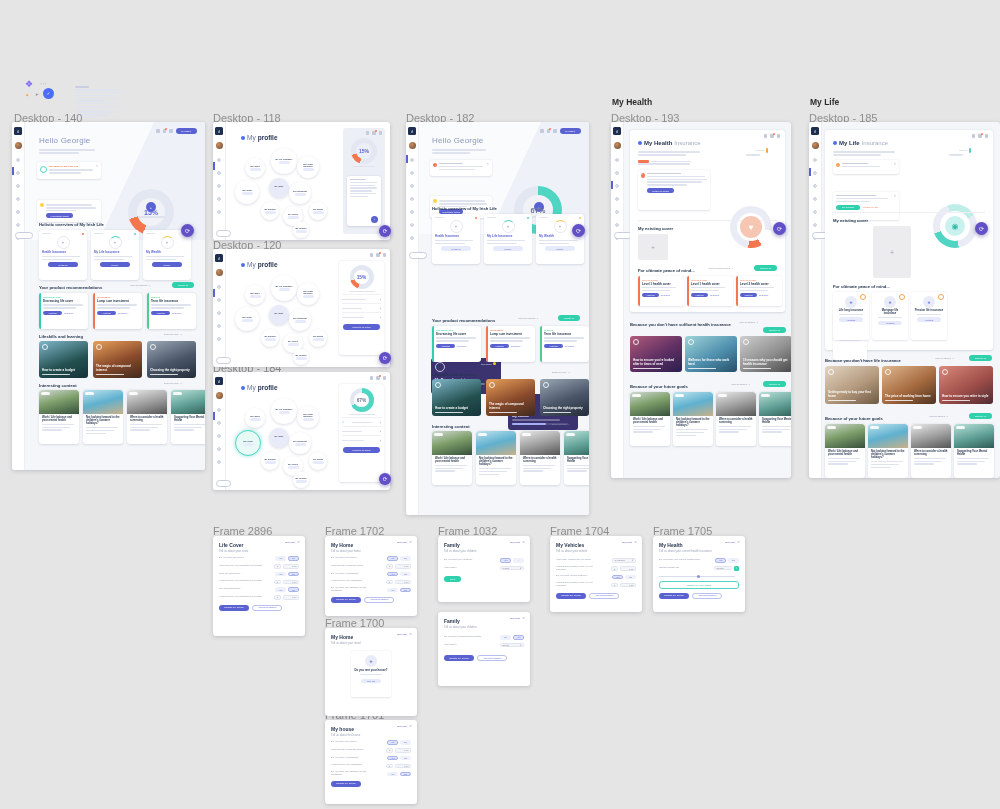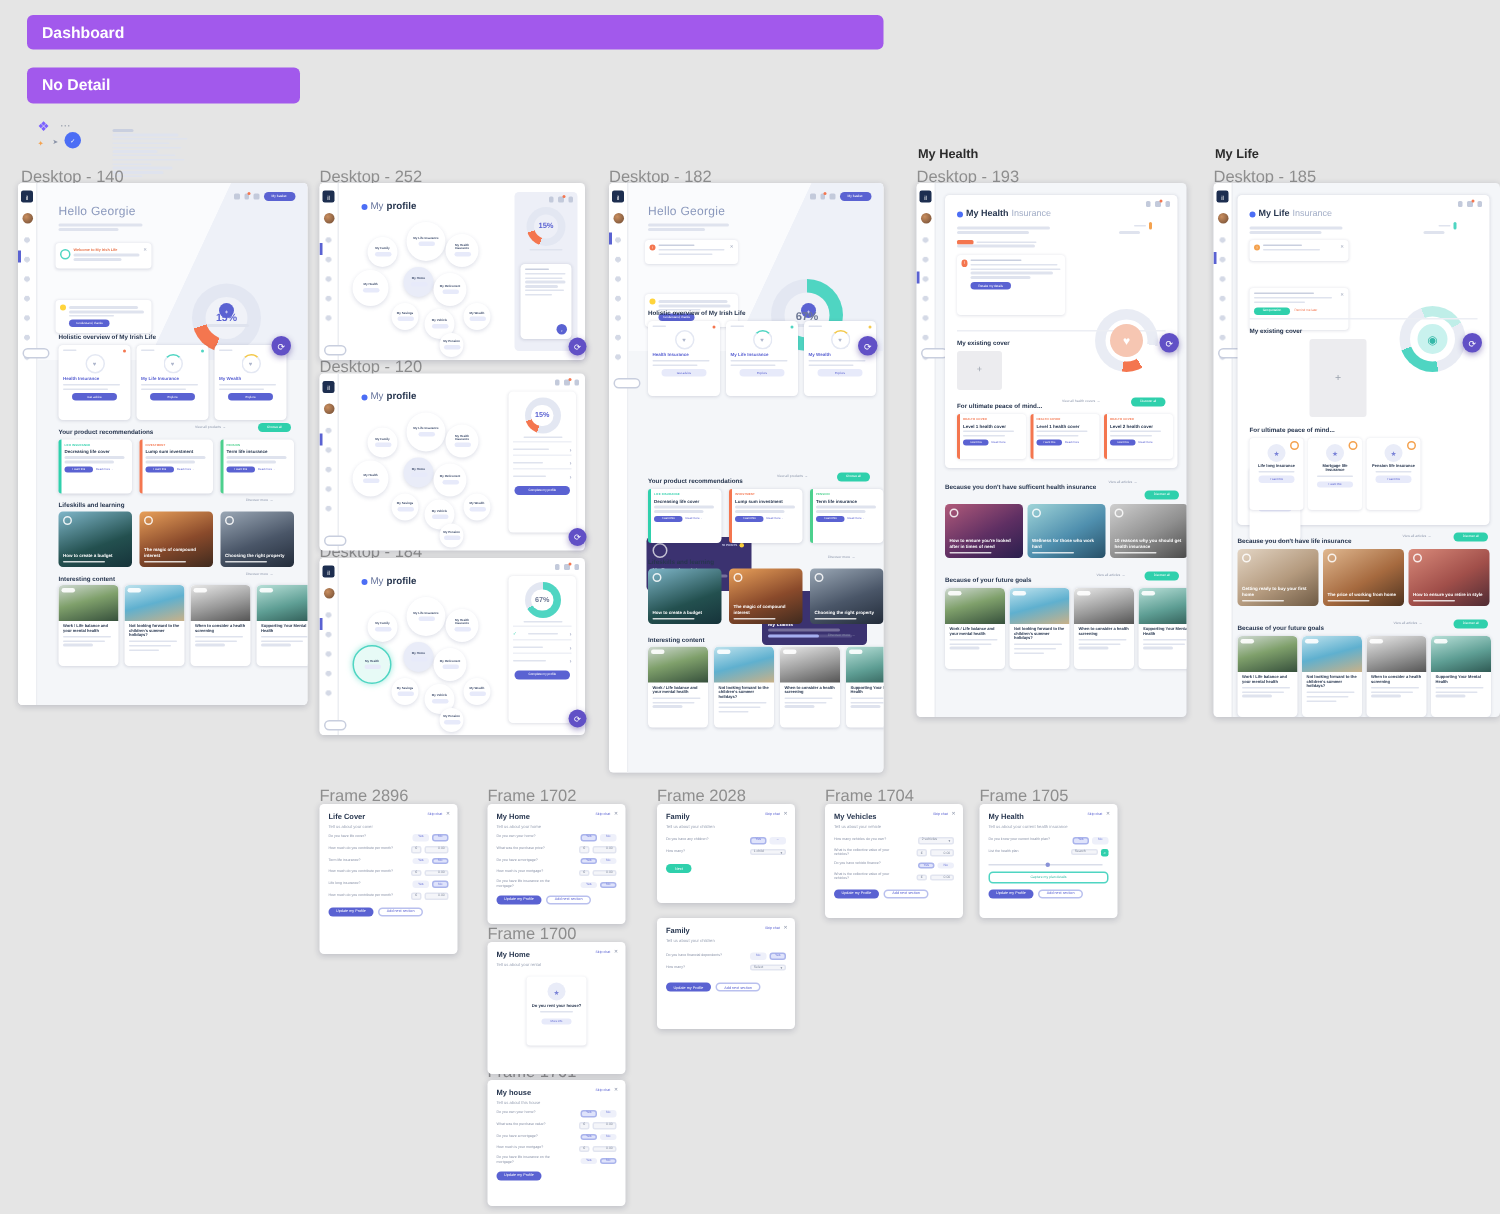--- a/index.html
+++ b/index.html
@@ -150,26 +150,20 @@
   .licirc{width:12px;height:12px;border-radius:50%;background:#e9ecf8;margin:1px auto;
     display:flex;align-items:center;justify-content:center;color:#7b84d8;font-size:4.5px}
   .lifecard{background:#fff;border-radius:2.5px;box-shadow:0 .6px 2px rgba(40,50,90,.13);box-sizing:border-box;
     position:relative;padding:3px;text-align:center}
 </style>
 </head>
 <body>
 
 <div id="scene">
 
-  <div class="secbar purple" style="left:18px;top:10px;width:571px">
-      <span>Dashboard</span>
-    </div>
-  <div class="secbar purple" style="left:18px;top:45px;width:182px;height:24px">
-      <span>No Detail</span>
-    </div>
 
   <div class="abs" style="left:25px;top:79px;color:#7b61ff;font-size:9px">❖</div>
   <div class="abs" style="left:40px;top:80px;color:#9aa1ad;font-size:7px">⋯</div>
   <div class="abs" style="left:25px;top:92px;color:#f4a24f;font-size:5px">✦</div>
   <div class="abs" style="left:35px;top:92px;color:#8a93a8;font-size:4.5px">➤</div>
   <div class="abs" style="left:43px;top:88px;width:11px;height:11px;border-radius:50%;background:#4c6ef5;display:flex;align-items:center;justify-content:center">
       <span style="color:#fff;font-size:4px">✓</span>
     </div>
   <div class="abs" style="left:75px;top:85px;width:52px">
     <div class="b bd" style="width:14px"></div>
@@ -180,31 +174,31 @@
       <div class="b" style="width:30px"></div>
     <div class="b" style="width:42px"></div>
       <div class="b" style="width:48px"></div>
       <div class="b" style="width:26px"></div>
     <div class="b" style="width:40px"></div>
       <div class="b" style="width:34px"></div>
       <div class="b" style="width:20px"></div>
   </div>
 
   <div class="flab" style="left:14px;top:112px">Desktop - 140</div>
-  <div class="flab" style="left:213px;top:112px">Desktop - 252</div>
+  <div class="flab" style="left:213px;top:112px">Desktop - 118</div>
   <div class="flab" style="left:406px;top:112px">Desktop - 182</div>
   <div class="glab" style="left:612px;top:97px">My Health</div>
   <div class="flab" style="left:611px;top:112px">Desktop - 193</div>
   <div class="glab" style="left:810px;top:97px">My Life</div>
   <div class="flab" style="left:809px;top:112px">Desktop - 185</div>
   <div class="flab" style="left:213px;top:239px">Desktop - 120</div>
   <div class="flab" style="left:213px;top:362px">Desktop - 184</div>
   <div class="flab" style="left:213px;top:525px">Frame 2896</div>
   <div class="flab" style="left:325px;top:525px">Frame 1702</div>
-  <div class="flab" style="left:438px;top:525px">Frame 2028</div>
+  <div class="flab" style="left:438px;top:525px">Frame 1032</div>
   <div class="flab" style="left:550px;top:525px">Frame 1704</div>
   <div class="flab" style="left:653px;top:525px">Frame 1705</div>
   <div class="flab" style="left:325px;top:617px">Frame 1700</div>
   <div class="flab" style="left:438px;top:630px">Frame 1698</div>
   <div class="flab" style="left:325px;top:709px">Frame 1701</div>
 
   <div class="frame" style="left:12px;top:122px;width:193px;height:348px">
     <div class="abs fbg" style="left:12px;top:0;right:0;bottom:0"></div>
     <div class="hero" style="left:12px;top:0;right:0;height:118px"></div>
     <div class="sb">

